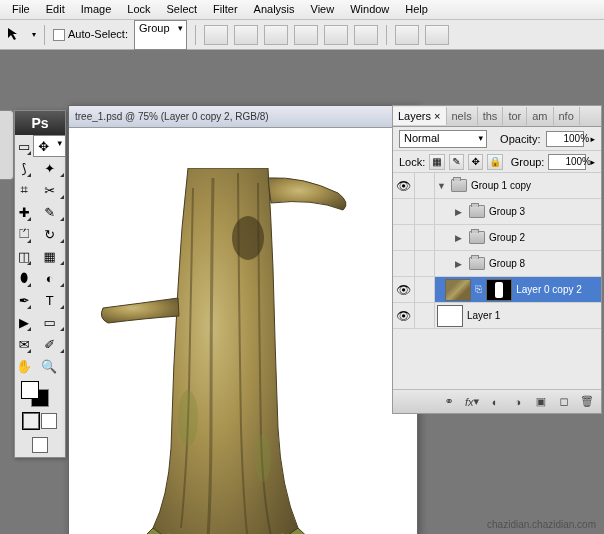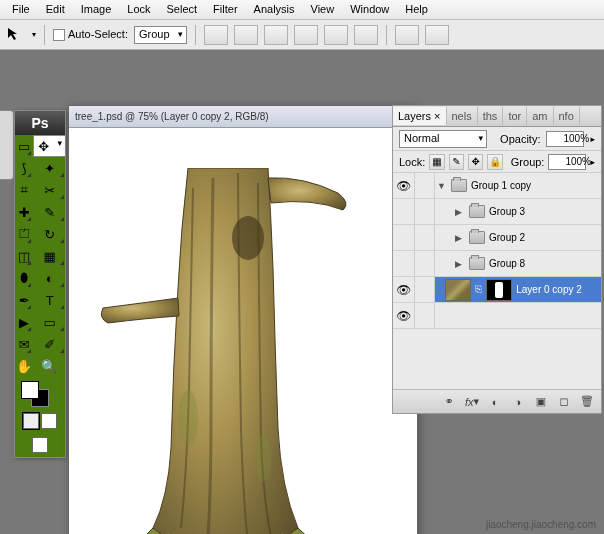--- a/index.html
+++ b/index.html
@@ -4,27 +4,27 @@
 <style>
 *{box-sizing:border-box;margin:0;padding:0;font-family:Tahoma,Arial,sans-serif;font-size:11px;-webkit-user-select:none;user-select:none}
 body{width:604px;height:534px;background:#e8e8e8;position:relative;overflow:hidden}
 .menubar{height:20px;background:linear-gradient(#f8f8f8,#e8e8e8);display:flex;padding:0 4px;border-bottom:1px solid #c0c0c0}
 .menubar span{padding:3px 8px;cursor:default}
 .toolbar{height:30px;background:#eaeaea;border-bottom:1px solid #b0b0b0;display:flex;align-items:center;padding:0 6px;gap:6px}
 .move-icon{display:inline-block;width:18px;height:18px;position:relative}
 .move-icon svg{width:100%;height:100%}
 .downarrow{font-size:8px;margin-left:2px}
 .cb{width:12px;height:12px;border:1px solid #888;background:#fff;display:inline-block;vertical-align:middle;margin-right:3px}
-.sel{border:1px solid #888;background:#fff;height:18px;padding:1px 16px 1px 4px;position:relative;display:inline-block}
+.sel{border:1px solid #888;background:#fff;height:30px;padding:1px 16px 1px 4px;position:relative;display:inline-block}
 .sel::after{content:"▾";position:absolute;right:3px;top:2px;font-size:9px}
 .optbtn{width:24px;height:20px;border:1px solid #b0b0b0;background:linear-gradient(#f4f4f4,#dcdcdc);display:inline-block}
 .divider{width:1px;height:20px;background:#b0b0b0;margin:0 2px}
 .workspace{position:absolute;top:50px;left:0;right:0;bottom:0;background:#787878}
 .vtab{position:absolute;left:0;top:60px;width:14px;height:70px;background:#d9d9d9;border:1px solid #888;border-left:none;border-radius:0 4px 4px 0}
-.toolbox{position:absolute;left:14px;top:60px;width:52px;background:#4d7c0f;border:1px solid #8a8a8a;box-shadow:1px 1px 4px rgba(0,0,0,.3)}
+.toolbox{position:absolute;left:14px;top:60px;width:52px;background:#e5e5e5;border:1px solid #8a8a8a;box-shadow:1px 1px 4px rgba(0,0,0,.3)}
 .tb-logo{height:24px;background:linear-gradient(#5a5a5a,#2a2a2a);display:flex;align-items:center;justify-content:center;color:#fff;font-weight:bold;font-size:14px}
 .tb-grid{display:grid;grid-template-columns:1fr 1fr}
 .tb-cell{height:22px;border:1px solid transparent;display:flex;align-items:center;justify-content:center;font-size:13px;cursor:default;position:relative}
 .tb-cell.sel{background:#fff;border:1px solid #888}
 .tb-cell .tri{position:absolute;right:1px;bottom:1px;border:2px solid transparent;border-right-color:#333;border-bottom-color:#333}
 .tb-swatch{height:32px;position:relative}
 .sw-f{position:absolute;width:18px;height:18px;background:#fff;border:1px solid #000;left:6px;top:4px;z-index:2}
 .sw-b{position:absolute;width:18px;height:18px;background:#000;border:1px solid #888;left:16px;top:12px}
 .tb-mode{display:flex;justify-content:center;gap:2px;padding:4px 0}
 .mode-box{width:16px;height:16px;border:1px solid #666;background:#fff}
@@ -275,30 +275,34 @@
             <span class="thumb tree-th"></span>
             <span class="link-ic">⎘</span>
             <span class="thumb mask"></span>
             <span class="layer-name">Layer 0 copy 2</span>
           </div>
         </div>
 
         <div class="layer-row">
           <div class="vis">👁</div>
           <div class="linkcol"></div>
+          <div class="lcontent">
+            <span class="thumb white"></span>
+            <span class="layer-name">Layer 1</span>
+          </div>
         </div>
 
         <div style="height:60px"></div>
       </div>
       <div class="panel-foot">
         <span class="footbtn">⚭</span>
         <span class="footbtn"><i>fx</i>▾</span>
         <span class="footbtn">◐</span>
         <span class="footbtn">◑</span>
         <span class="footbtn">▣</span>
         <span class="footbtn">◻</span>
         <span class="footbtn">🗑</span>
       </div>
     </div>
   </div>
 
-  <div class="watermark">jiaocheng.jiaocheng.com</div>
+  <div class="watermark">chazidian.chazidian.com</div>
 </div>
 
 </body></html>

